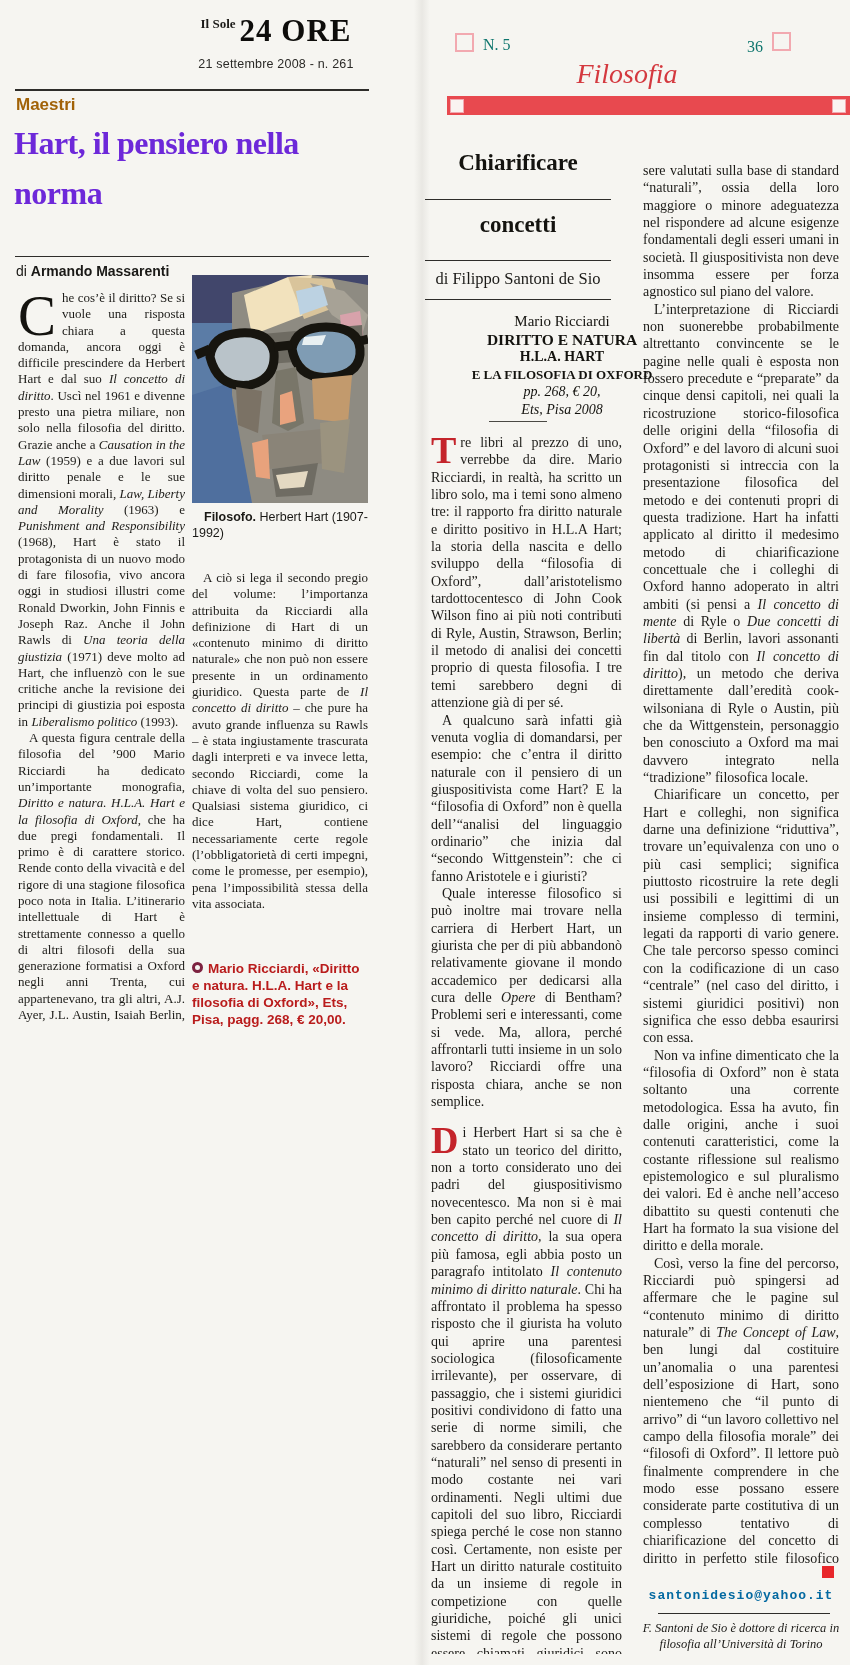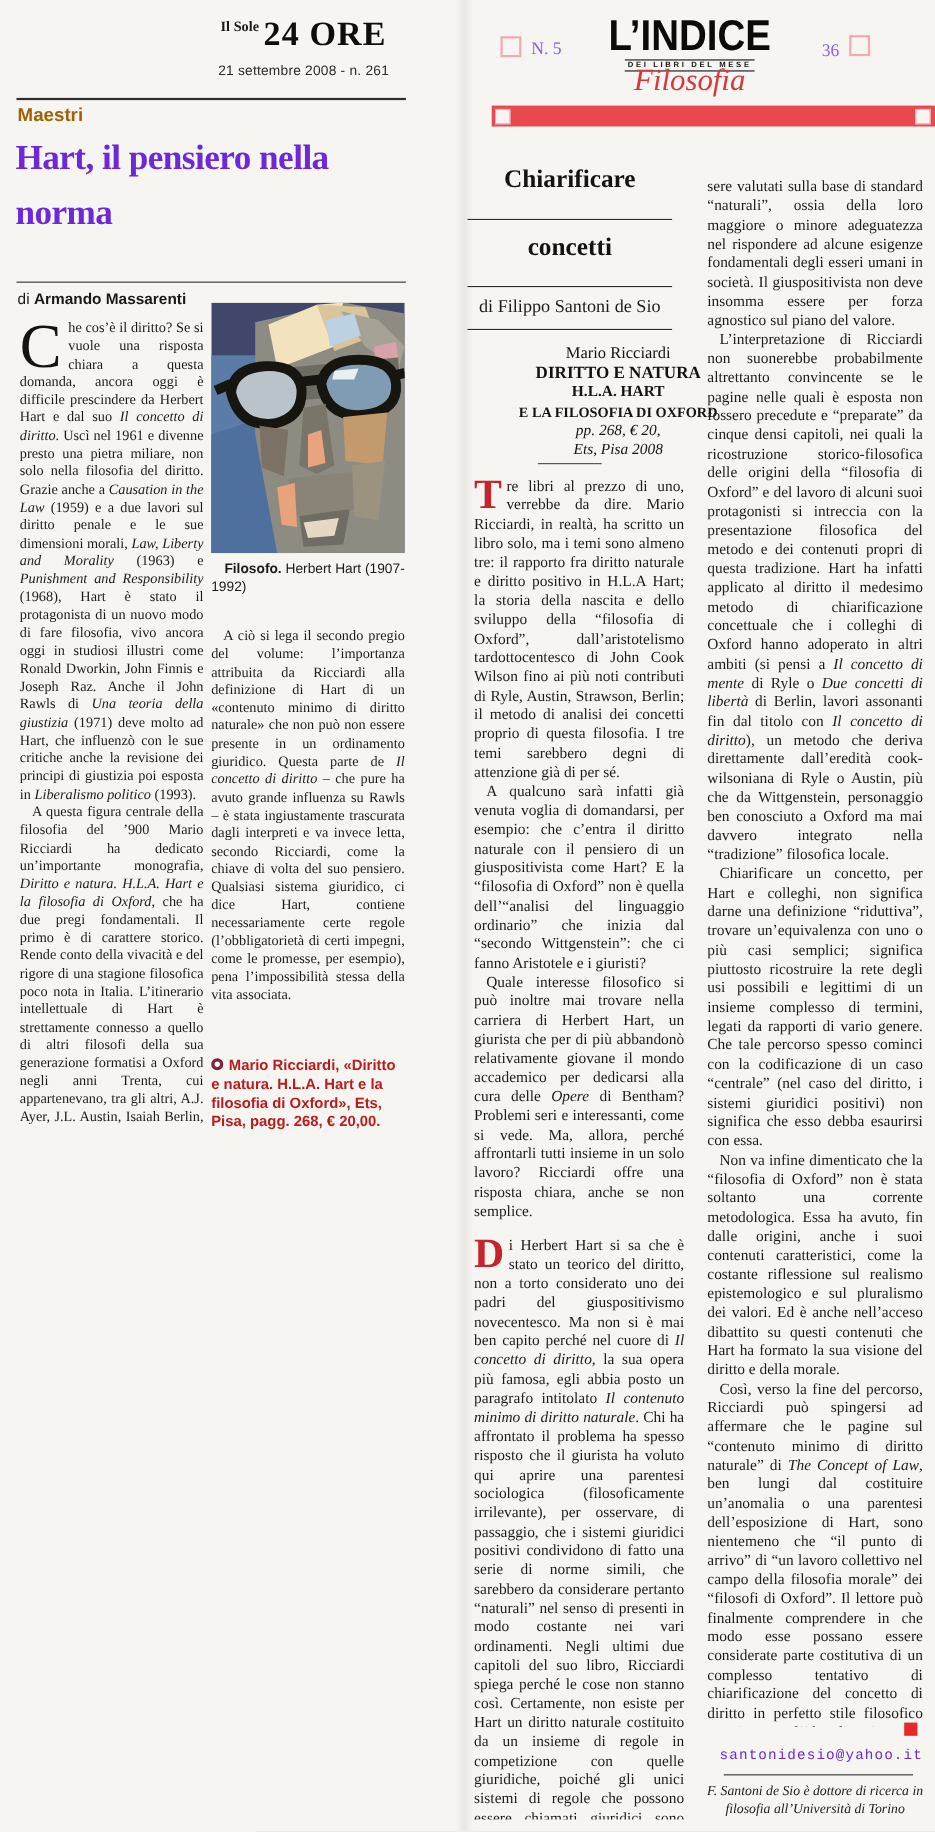--- a/index.html
+++ b/index.html
@@ -29,21 +29,21 @@
   .photo-caption { font-family:"Liberation Sans", sans-serif; font-size:12.5px; line-height:16px; color:#1a1916; }
   .photo-caption b { font-weight:bold;padding-left:12px; }
   .book-ref { font-family:"Liberation Sans", sans-serif; font-weight:bold; font-size:13.5px; line-height:17px; color:#b91c1c; }
   .ref-bullet { display:inline-block; width:5px; height:5px; border:3px solid #7d2240; border-radius:50%;
                 margin-right:5px; vertical-align:0px; background:#f6f5f1; }
   .portrait-frame { overflow:hidden; }
 
   
   .clip-divider { background:linear-gradient(to right, rgba(60,55,45,0), rgba(60,55,45,.07), rgba(60,55,45,0)); }
   .pink-square { width:15px; height:15px; border:2px solid #f2a9b0; background:transparent; }
-  .issue-no, .page-no { font-size:16px; color:#8b5cf6; }
+  .issue-no, .page-no { font-size:16px; color:#0f766e; }
   .indice-logo-block { text-align:center; }
   .indice-logo { font-family:"Liberation Sans", sans-serif; font-weight:900; font-size:35px; line-height:34px;
                  letter-spacing:0; color:#0c0b09; transform:scaleY(1.12); transform-origin:top center; }
   .logo-sub { display:inline-block; font-family:"Liberation Sans", sans-serif; font-weight:bold; font-size:7px;
               letter-spacing:2.4px; color:#161511; border-top:1.5px solid #111; border-bottom:1.5px solid #111;
               padding:1px 3px; margin-top:3px; }
   .section-title { font-size:28px; font-style:italic; color:#d4393f; text-align:center; }
   .red-bar { background:#e8494f; }
   .bar-notch { position:absolute; width:12px; height:12px; top:3px; background:#faf3f1; border:1px solid #f2a9b0; }
   .art-title { font-weight:bold; font-size:23px; text-align:center; color:#14130f; }
@@ -53,22 +53,22 @@
   .bb-title1 { font-weight:bold; font-size:15.5px; }
   .bb-title2 { font-weight:bold; font-size:14px; }
   .bb-title3 { font-weight:bold; font-size:13px; }
   .bb-details { font-style:italic; font-size:14px; }
   .short-rule { height:1px; background:#4a4944; }
   .indice-col { font-size:14px; line-height:17.35px; text-align:justify; overflow:hidden;
                 hyphens:auto; -webkit-hyphens:auto; }
   .indice-col .gap { margin-top:14px; }
   .dropcap-red { float:left; color:#c4242b; font-size:38px; line-height:31px; padding:1px 4px 0 0; font-weight:600; }
   .end-square { width:12px; height:12px; background:#e8272b; }
-  .email { font-family:"Liberation Mono","DejaVu Sans Mono",monospace; font-weight:normal; font-size:13px;
-           letter-spacing:1px; text-align:right; color:#6d28d9; }
+  .email { font-family:"Liberation Mono","DejaVu Sans Mono",monospace; font-weight:bold; font-size:13px;
+           letter-spacing:1px; text-align:center; color:#0369a1; }
   .footnote { font-size:12.5px; font-style:italic; line-height:15.5px; text-align:center; color:#1c1b18; }
 </style>
 </head>
 <body>
 
 <div id="page">
 
   <div class="abs clip-divider" style="left:414px; top:0; width:16px; height:1665px;"></div>
 
   <div class="abs masthead" style="left:183px; top:13px; width:186px;">
@@ -139,24 +139,20 @@
     <p class="indent">A ciò si lega il secondo pregio del volume: l’importanza attribuita da Ricciardi alla definizione di Hart di un «contenuto minimo di diritto naturale» che non può non essere presente in un ordinamento giuridico. Questa parte de <i>Il concetto di diritto</i> – che pure ha avuto grande influenza su Rawls – è stata ingiustamente trascurata dagli interpreti e va invece letta, secondo Ricciardi, come la chiave di volta del suo pensiero. Qualsiasi sistema giuridico, ci dice Hart, contiene necessariamente certe regole (l’obbligatorietà di certi impegni, come le promesse, per esempio), pena l’impossibilità stessa della vita associata.</p>
   </div>
 
   <div class="abs book-ref" style="left:192px; top:960px; width:176px;">
     <span class="ref-bullet"></span><span>Mario Ricciardi, «Diritto e natura. H.L.A. Hart e la filosofia di Oxford», Ets, Pisa, pagg. 268, € 20,00.</span>
   </div>
 
   <div class="abs pink-square" style="left:455px; top:33px;"></div>
   <div class="abs issue-no" style="left:483px; top:36px;">N. 5</div>
 
-  <div class="abs indice-logo-block" style="left:527px; top:14px; width:200px;">
-    <div class="indice-logo">L’INDICE</div>
-    <span class="logo-sub">DEI LIBRI DEL MESE</span>
-  </div>
 
   <div class="abs page-no" style="left:747px; top:38px;">36</div>
   <div class="abs pink-square" style="left:772px; top:32px;"></div>
 
   <div class="abs section-title" style="left:432px; top:58px; width:390px;">Filosofia</div>
 
   <div class="abs red-bar" style="left:447px; top:96px; width:403px; height:19px;">
     <span class="bar-notch" style="left:3px;"></span>
     <span class="bar-notch" style="right:4px;"></span>
   </div>

